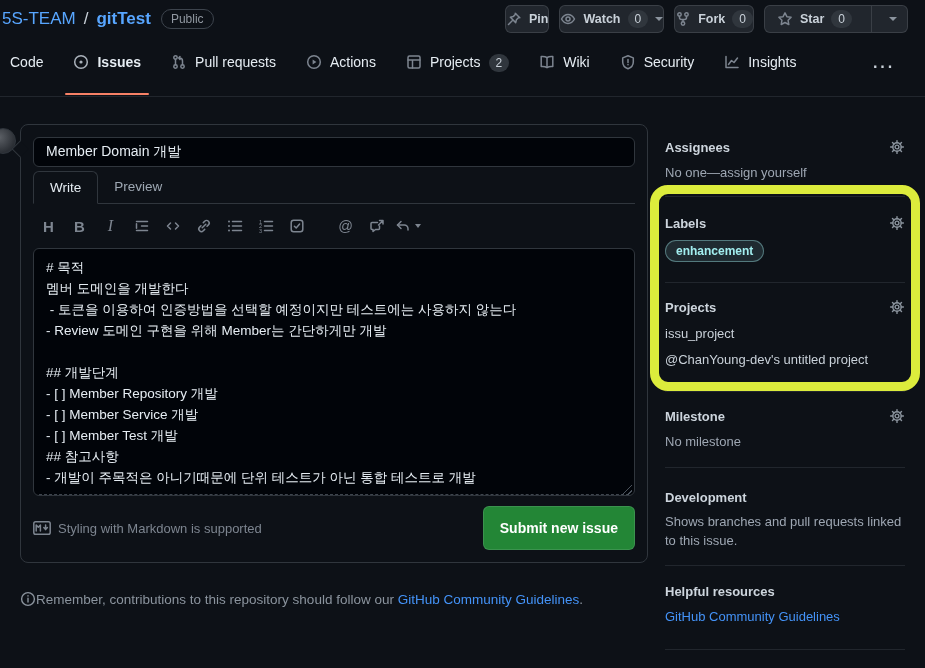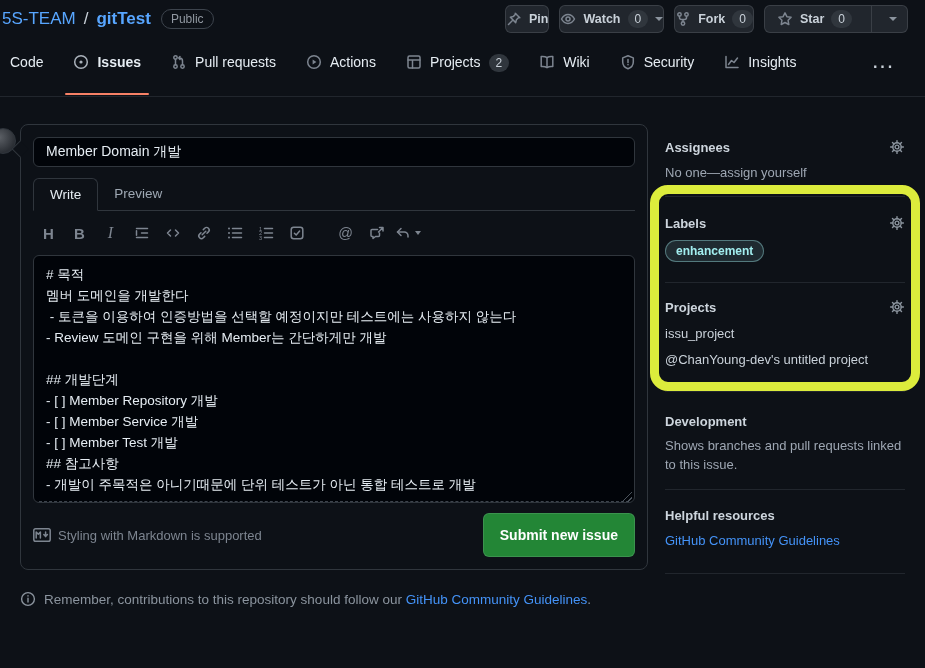--- a/index.html
+++ b/index.html
@@ -69,21 +69,21 @@
     border:1px solid #30363d; border-radius:8px; padding:12px; background:#0d1117;
   }
   .comment-caret {
     position:absolute; left:-7px; top:18px; width:12px; height:12px; background:#0d1117;
     border-left:1px solid #30363d; border-bottom:1px solid #30363d; transform:rotate(45deg);
   }
   .title-input {
     width:100%; height:30px; background:#010409; border:1px solid #30363d; border-radius:6px;
     color:#e6edf3; font-size:14px; padding:0 12px; font-family:"Liberation Sans", sans-serif; outline:none;
   }
-  .write-tabs { margin-top:11px; display:flex; border-bottom:1px solid #30363d; }
+  .write-tabs { margin-top:4px; display:flex; border-bottom:1px solid #30363d; }
   .write-tab { padding:8px 16px; font-size:13.5px; color:#9ea8b3; cursor:pointer; }
   .write-tab.active {
     color:#e6edf3; background:#0d1117; border:1px solid #30363d; border-bottom-color:#0d1117;
     border-radius:6px 6px 0 0; margin-bottom:-1px;
   }
   .md-toolbar { display:flex; align-items:center; padding:8px 0; }
   .tb-btn {
     width:31px; height:28px; display:flex; align-items:center; justify-content:center;
     color:#7d8590; cursor:pointer; border-radius:4px; font-size:15px;
   }
@@ -110,21 +110,21 @@
   .attach-row { display:flex; align-items:center; justify-content:space-between; height:33px; padding:0 12px; color:#7d8590; font-size:13px; cursor:pointer; }
 
   .submit-row { margin-top:10px; display:flex; align-items:center; justify-content:space-between; }
   .md-note { display:flex; align-items:center; gap:7px; color:#7d8590; font-size:13px; }
   .submit-btn {
     height:44px; padding:0 16px; background:#238636; color:#ffffff; font-size:14px; font-weight:700;
     border:1px solid rgba(240,246,252,0.12); border-radius:6px; cursor:pointer;
     font-family:"Liberation Sans", sans-serif;
   }
 
-  .footer-note { position:absolute; left:20px; top:494px; display:flex; align-items:center; gap:8px; font-size:13.5px; color:#8b949e; }
+  .footer-note { position:absolute; left:20px; top:494px; display:flex; align-items:center; font-size:13.5px; color:#8b949e; }
   .footer-note a { color:#4493f8; text-decoration:none; cursor:pointer; }
 
   
   .sidebar { position:absolute; left:665px; top:28px; width:240px; }
   .side-section { position:relative; border-bottom:1px solid #21262d; }
   .side-head { display:flex; align-items:center; justify-content:space-between; }
   .side-title { font-size:13px; font-weight:700; color:#cdd5dd; }
   .gear { cursor:pointer; }
   .side-muted { font-size:13px; color:#9ea7b3; }
   .side-link-item { font-size:13px; color:#c9d1d9; cursor:pointer; }
@@ -433,20 +433,33 @@
               <circle class="stroke-muted" cx="8" cy="8" r="4.2"></circle>
               <circle class="stroke-muted" cx="8" cy="8" r="1.9"></circle>
               <path class="stroke-muted" d="M12.2 8h2.2M10.97 10.97l1.56 1.56M8 12.2v2.2M5.03 10.97l-1.56 1.56M3.8 8H1.6M5.03 5.03 3.47 3.47M8 3.8V1.6M10.97 5.03l1.56-1.56"></path>
             </svg>
         </span>
       </div>
       <div class="side-link-item">issu_project</div>
       <div class="side-link-item">@ChanYoung-dev's untitled project</div>
     </div>
 
+    <div class="side-section sec-milestone">
+      <div class="side-head">
+        <span class="side-title">Milestone</span>
+        <span class="gear">
+          <svg width="16" height="16" viewBox="0 0 16 16">
+              <circle class="stroke-muted" cx="8" cy="8" r="4.2"></circle>
+              <circle class="stroke-muted" cx="8" cy="8" r="1.9"></circle>
+              <path class="stroke-muted" d="M12.2 8h2.2M10.97 10.97l1.56 1.56M8 12.2v2.2M5.03 10.97l-1.56 1.56M3.8 8H1.6M5.03 5.03 3.47 3.47M8 3.8V1.6M10.97 5.03l1.56-1.56"></path>
+            </svg>
+        </span>
+      </div>
+      <div class="side-muted">No milestone</div>
+    </div>
 
     <div class="side-section sec-development">
       <div class="side-head">
         <span class="side-title">Development</span>
       </div>
       <div class="side-muted">Shows branches and pull requests linked to this issue.</div>
     </div>
 
     <div class="side-section sec-resources">
       <div class="side-head">

